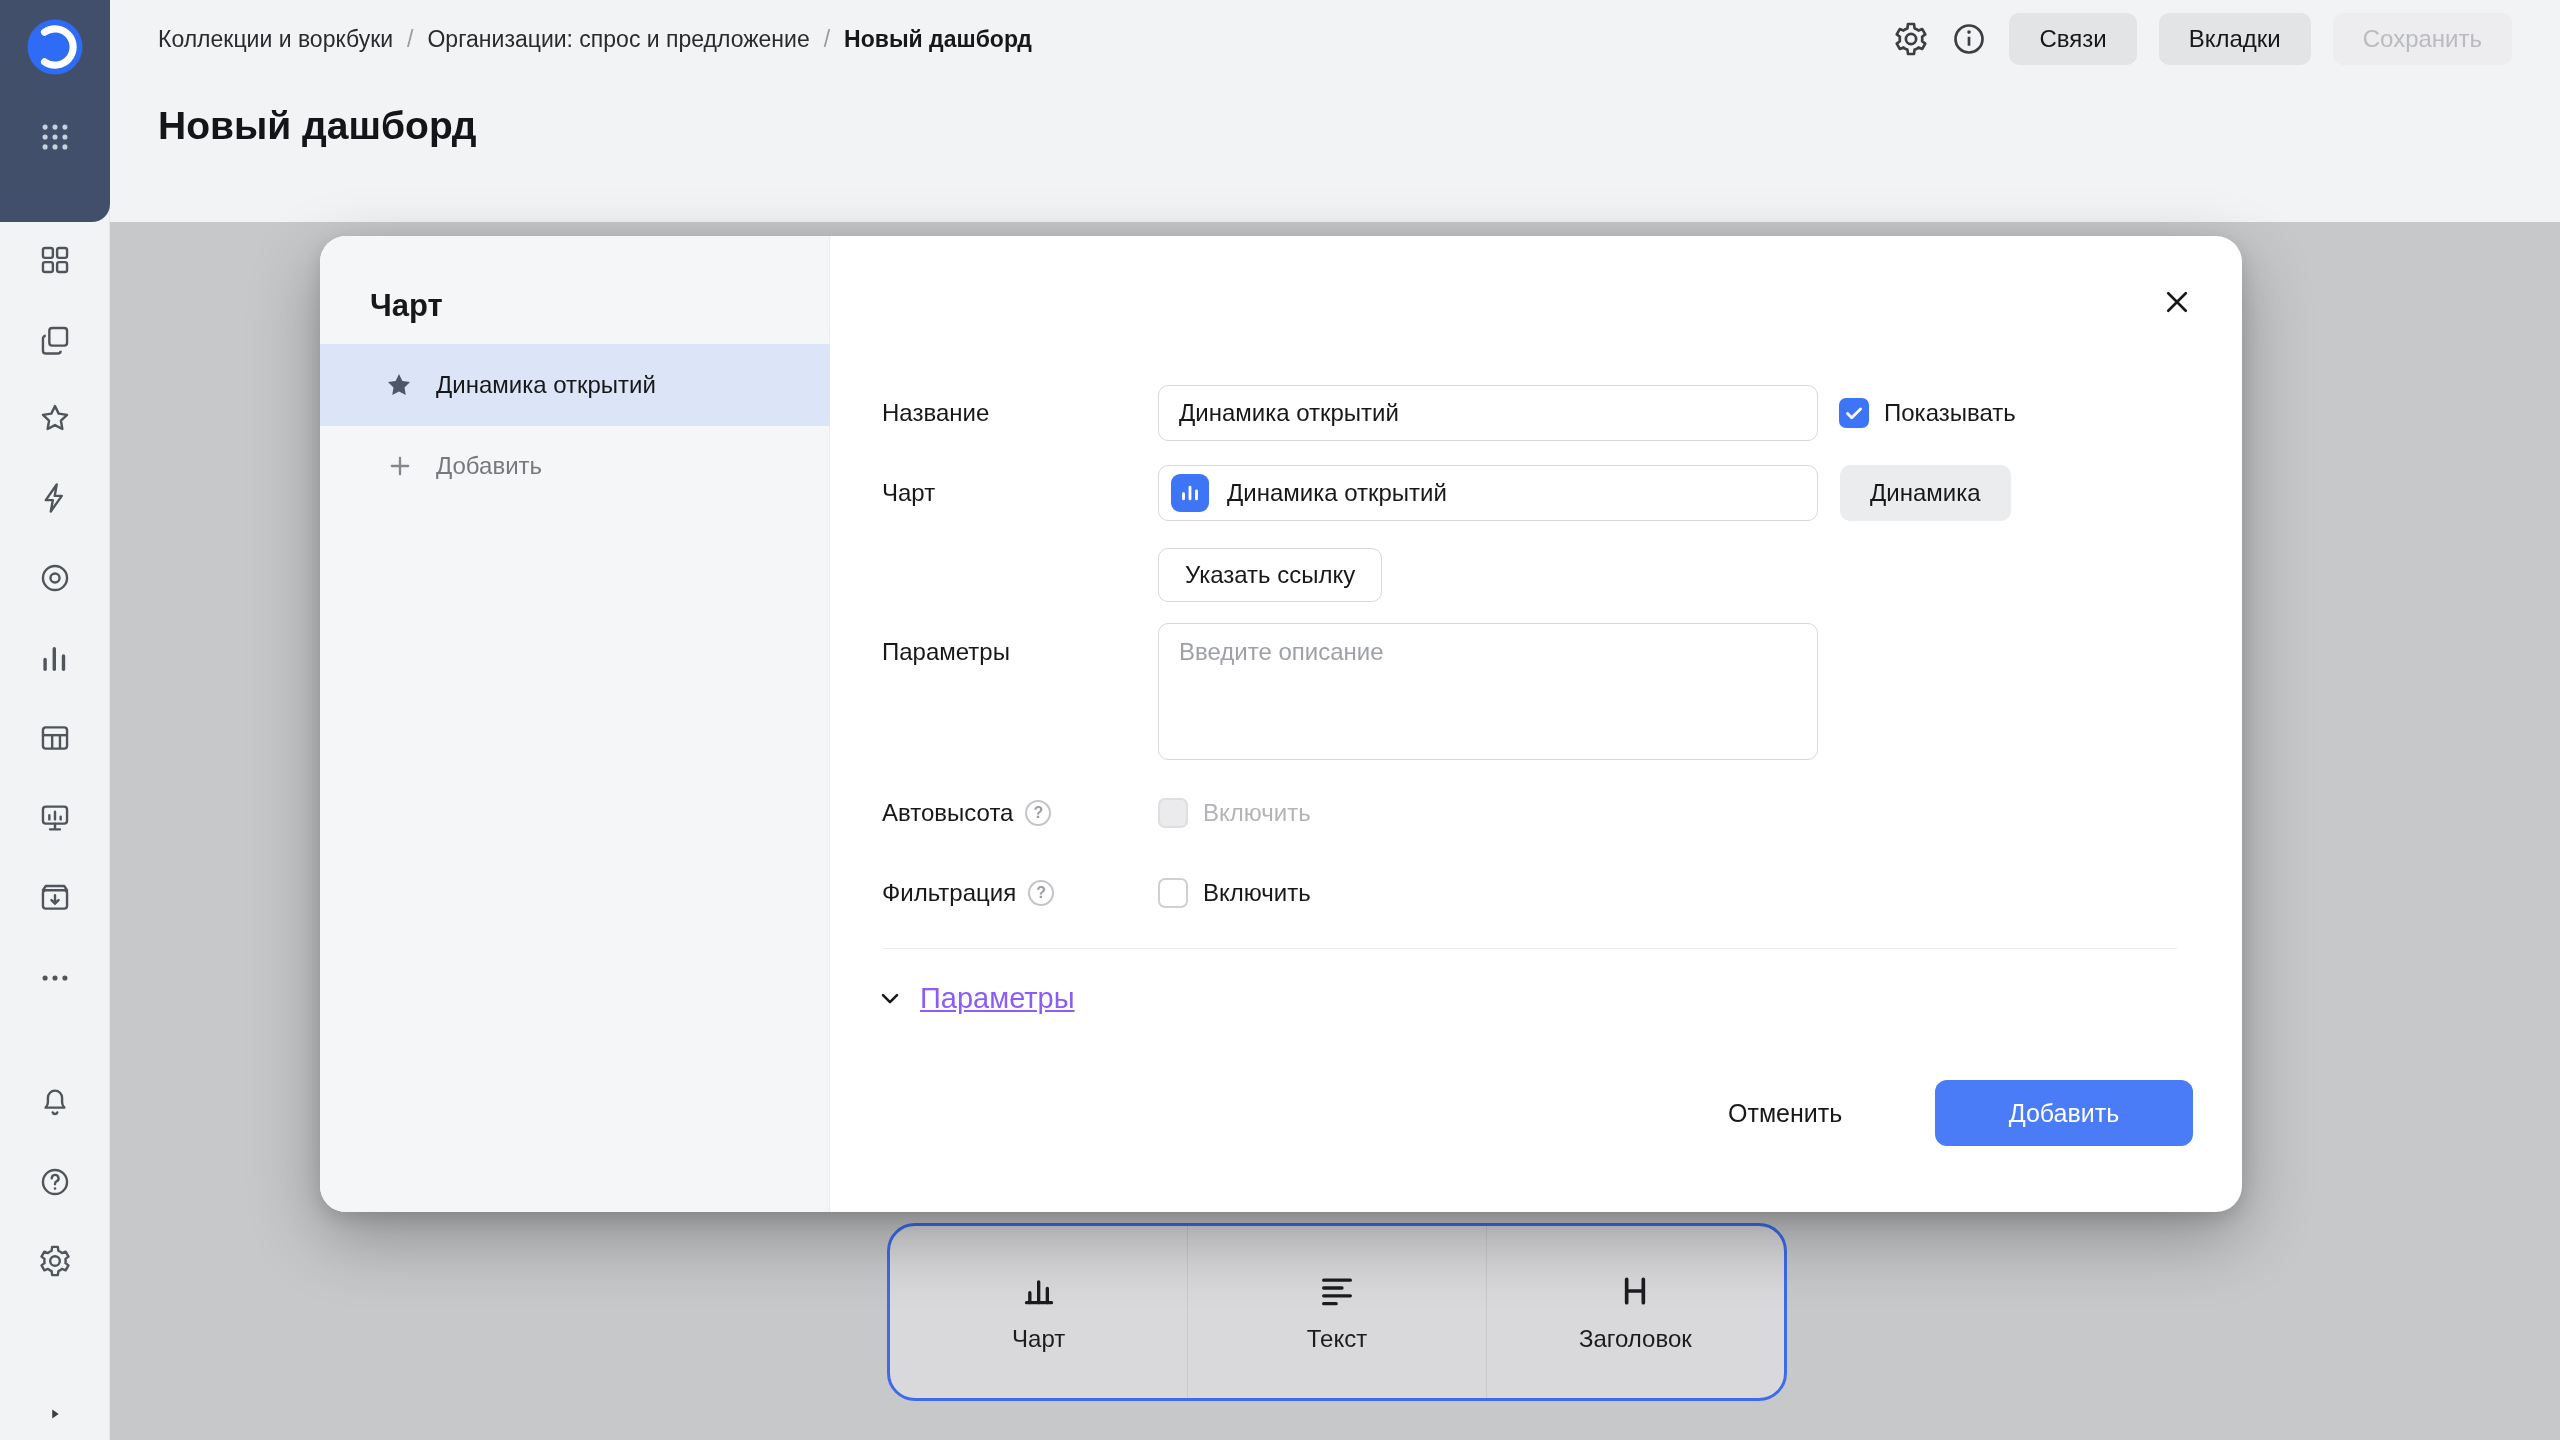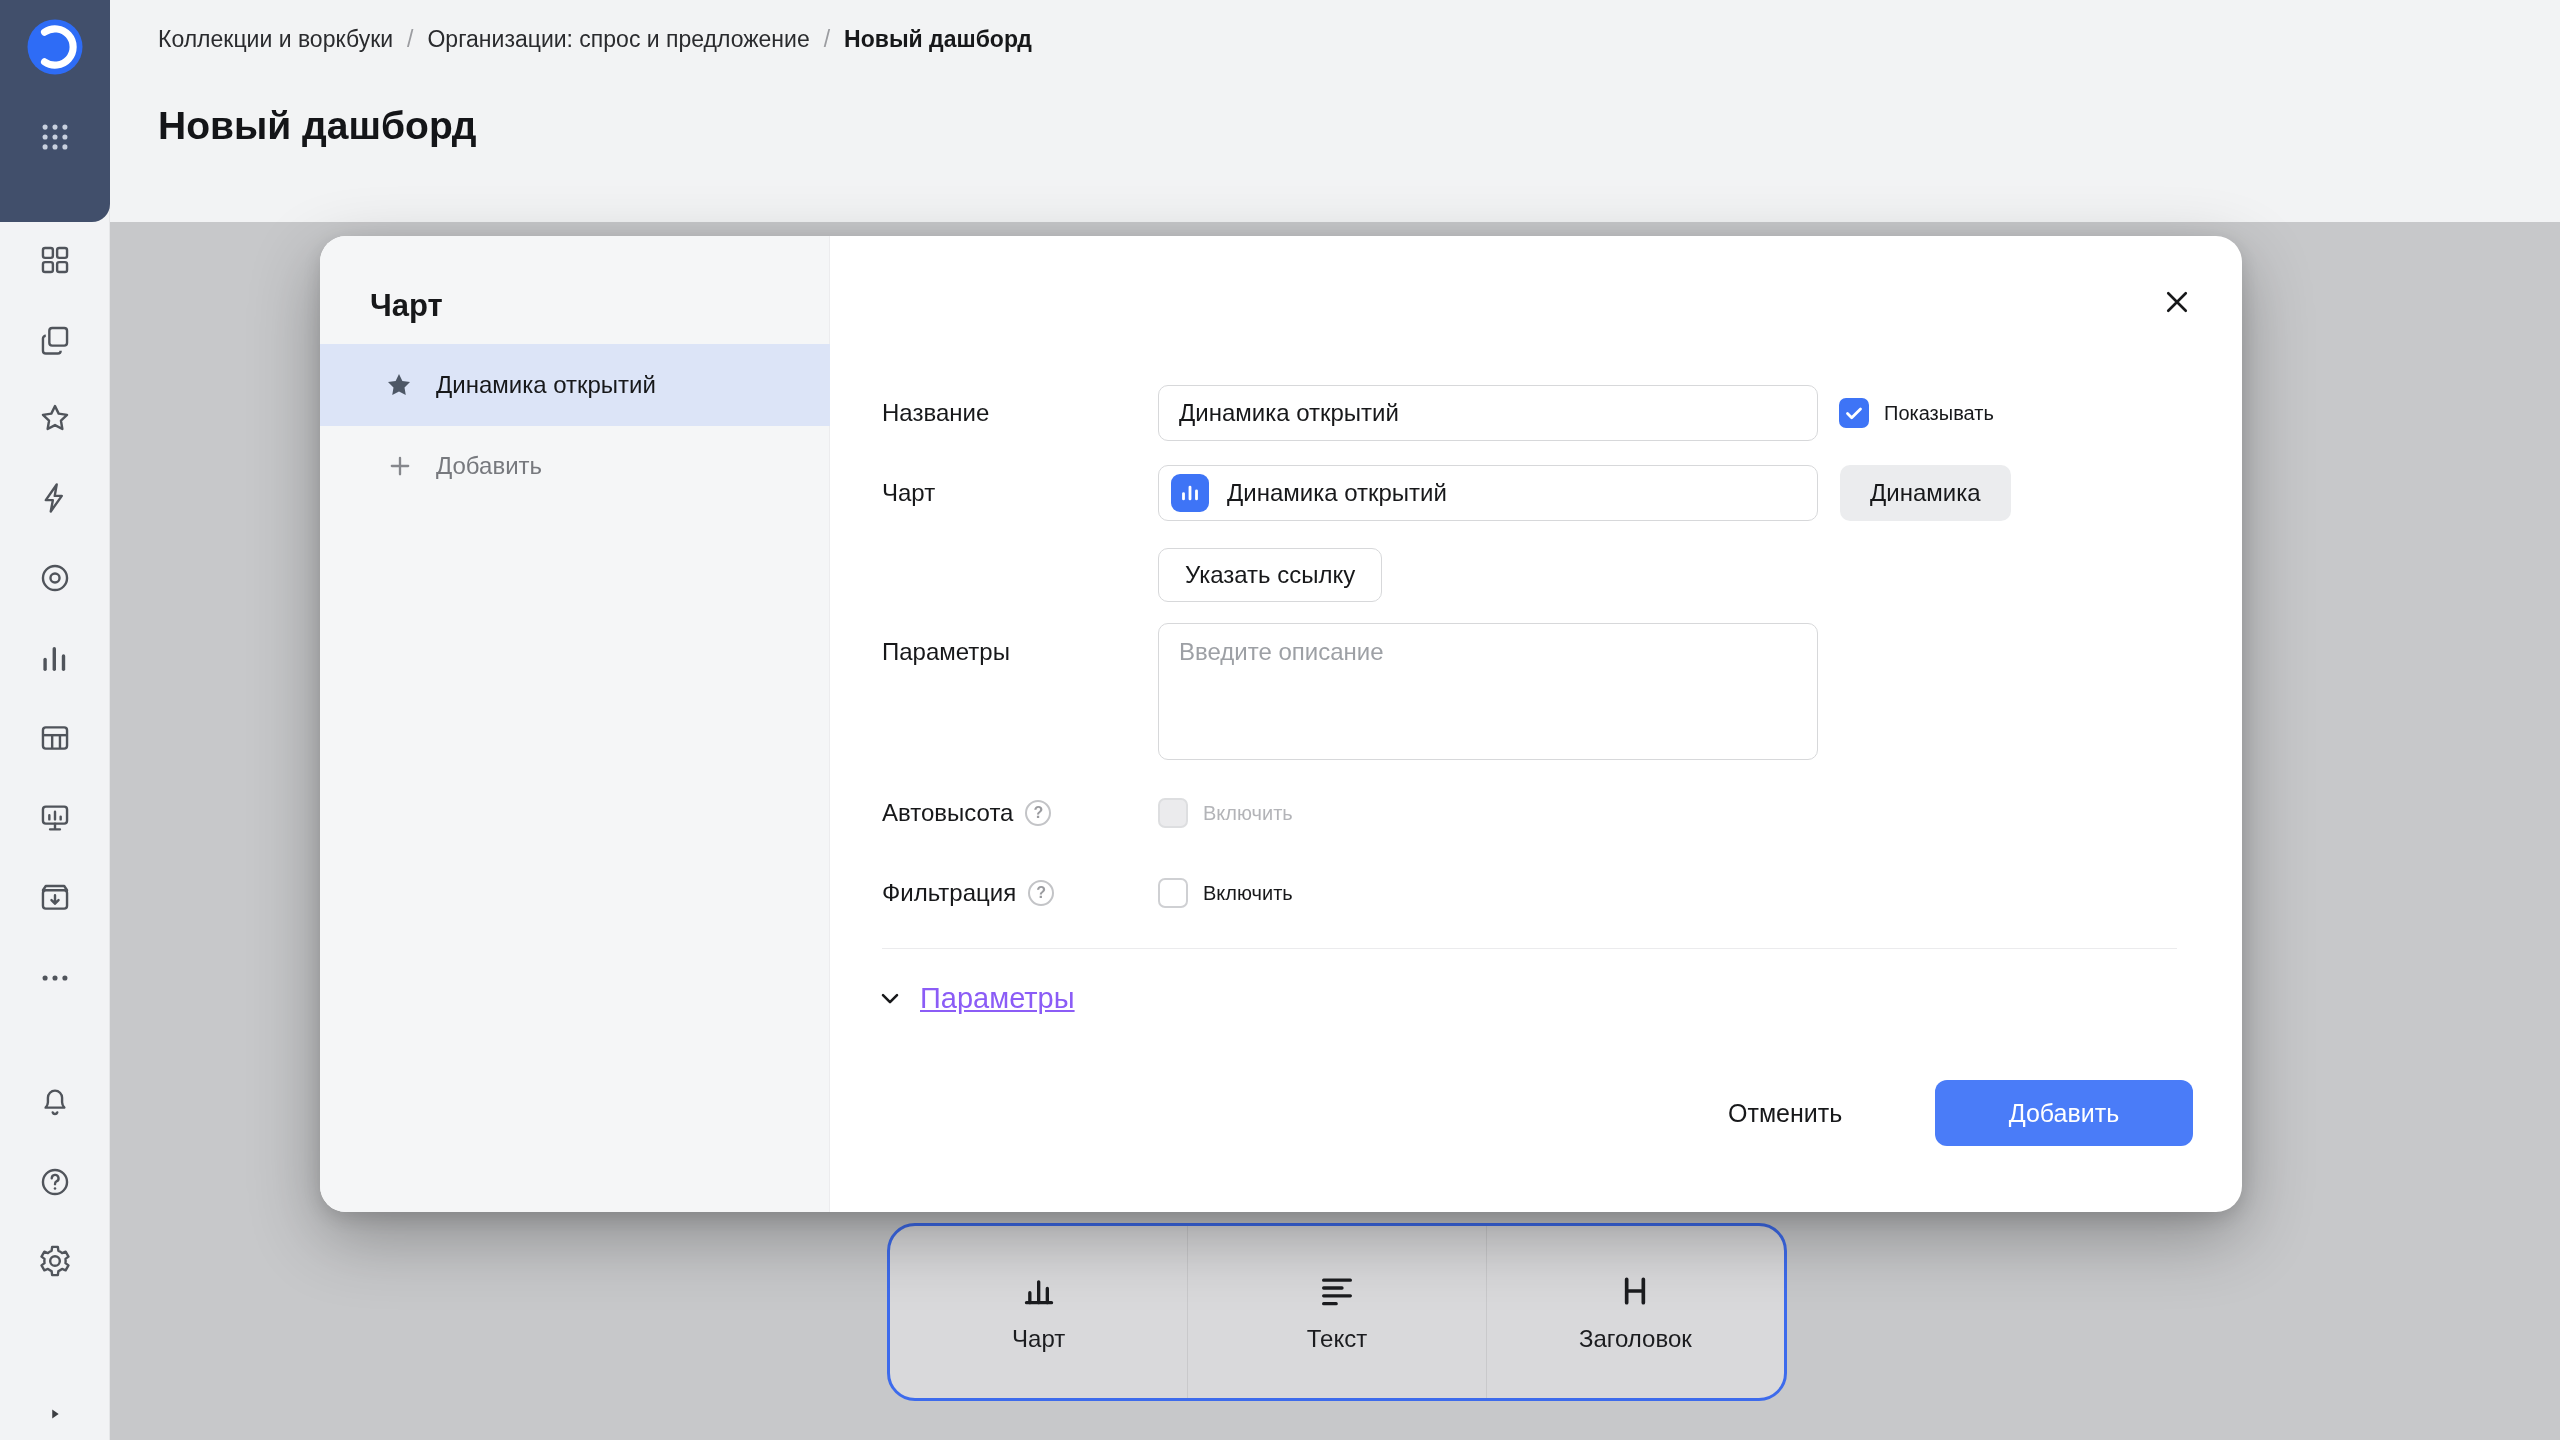--- a/index.html
+++ b/index.html
@@ -127,21 +127,21 @@
   .desc-area::placeholder { color: #9da0a5; }
 
   .checkrow { position: absolute; display: flex; align-items: center; gap: 15px; cursor: pointer; }
   .cb {
     width: 30px; height: 30px; border-radius: 7px; border: 2px solid #cfd0d3; background: #fff;
     display: flex; align-items: center; justify-content: center; flex: 0 0 auto;
   }
   .cb.checked { background: #3e74f6; border-color: #3e74f6; }
   .cb.checked svg { width: 24px; height: 24px; }
   .cb.disabled { background: #ebebed; border-color: #dddee0; }
-  .checkrow .ck-label { font-size: 20px; color: #17181a; }
+  .checkrow .ck-label { font-size: 24px; color: #17181a; }
   .checkrow.disabled .ck-label { color: #b3b4b8; }
 
   .divider { position: absolute; left: 562px; top: 712px; width: 1295px; height: 1px; background: #ebebed; }
   .params-row {
     position: absolute; left: 556px; top: 742px; height: 40px;
     display: flex; align-items: center; gap: 16px; cursor: pointer;
   }
   .params-row svg { width: 28px; height: 28px; color: #17181a; }
   .params-label { font-size: 29px; font-weight: 500; color: #8b5cf6; text-decoration: underline; }
 
@@ -297,20 +297,38 @@
 
 <div class="top-light">
   <div class="header-row">
     <div class="breadcrumb">
       <span class="crumb">Коллекции и воркбуки</span>
       <span class="crumb-sep">/</span>
       <span class="crumb">Организации: спрос и предложение</span>
       <span class="crumb-sep">/</span>
       <span class="crumb current">Новый дашборд</span>
     </div>
+    <div class="header-actions">
+      <span class="hdr-icon">
+        <svg viewBox="0 0 24 24" fill="none" stroke="currentColor" stroke-width="1.8" stroke-linejoin="round">
+          <circle cx="12" cy="12" r="3.4"></circle>
+          <path d="M19.4 13.5c.1-.5.1-1 .1-1.5s0-1-.1-1.5l2.1-1.6-2-3.5-2.5 1a7.7 7.7 0 0 0-2.6-1.5L14 2h-4l-.4 2.9a7.7 7.7 0 0 0-2.6 1.5l-2.5-1-2 3.5 2.1 1.6c-.1.5-.1 1-.1 1.5s0 1 .1 1.5l-2.1 1.6 2 3.5 2.5-1a7.7 7.7 0 0 0 2.6 1.5L10 22h4l.4-2.9a7.7 7.7 0 0 0 2.6-1.5l2.5 1 2-3.5z"></path>
+        </svg>
+      </span>
+      <span class="hdr-icon">
+        <svg viewBox="0 0 24 24" fill="none" stroke="currentColor" stroke-width="1.8">
+          <circle cx="12" cy="12" r="9"></circle>
+          <line x1="12" y1="10.5" x2="12" y2="16.5"></line>
+          <circle cx="12" cy="7.4" r="1.2" fill="currentColor" stroke="none"></circle>
+        </svg>
+      </span>
+      <button class="hdr-btn">Связи</button>
+      <button class="hdr-btn">Вкладки</button>
+      <button class="hdr-btn disabled">Сохранить</button>
+    </div>
   </div>
   <div class="page-title">Новый дашборд</div>
 </div>
 
 <div class="workspace"></div>
 
 <div class="modal">
   <div class="modal-left">
     <div class="modal-title">Чарт</div>
     <div class="list-item selected">

